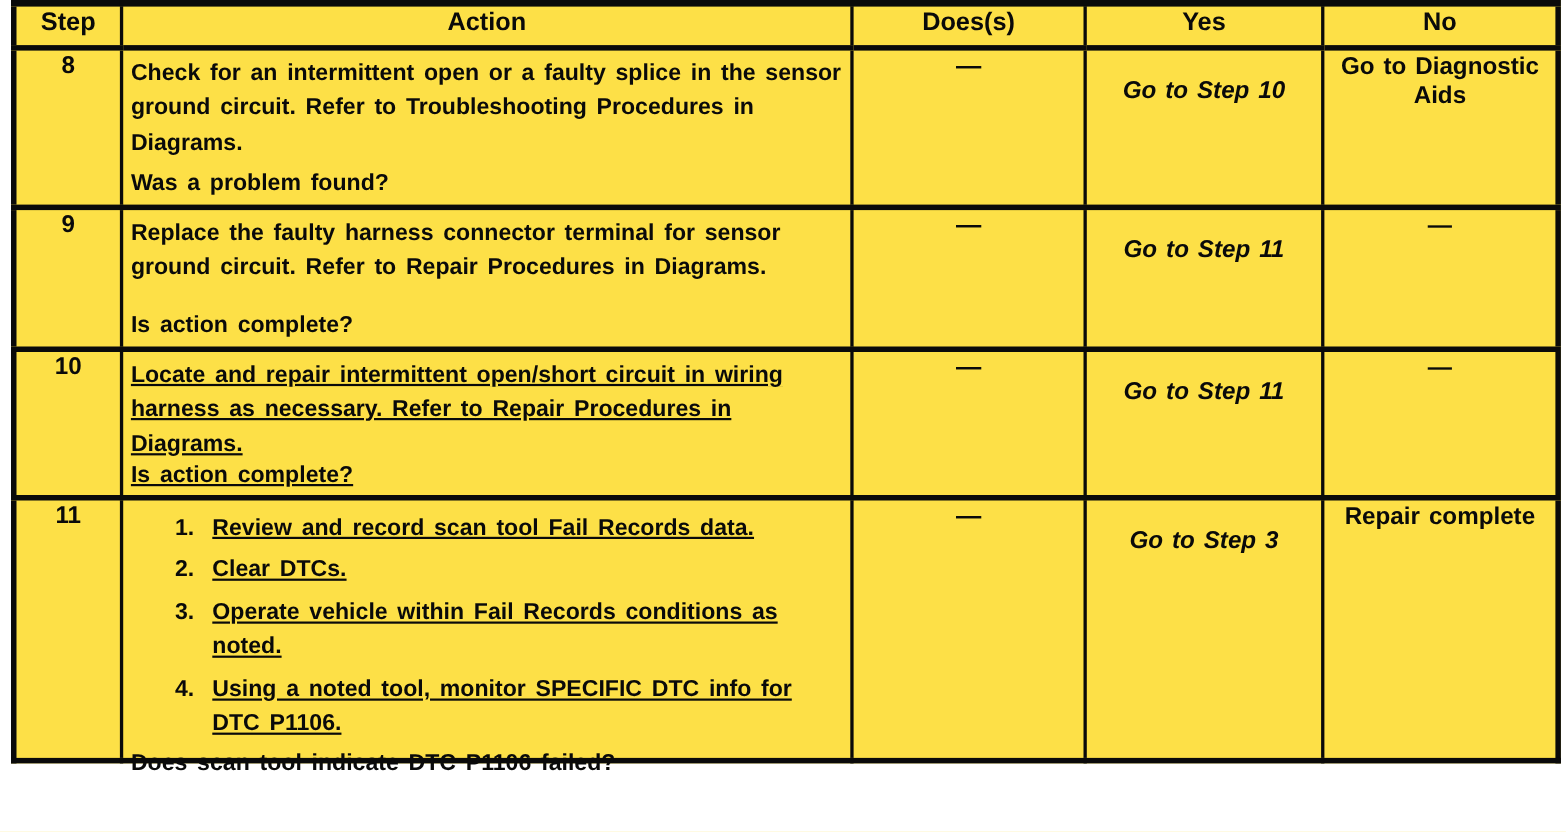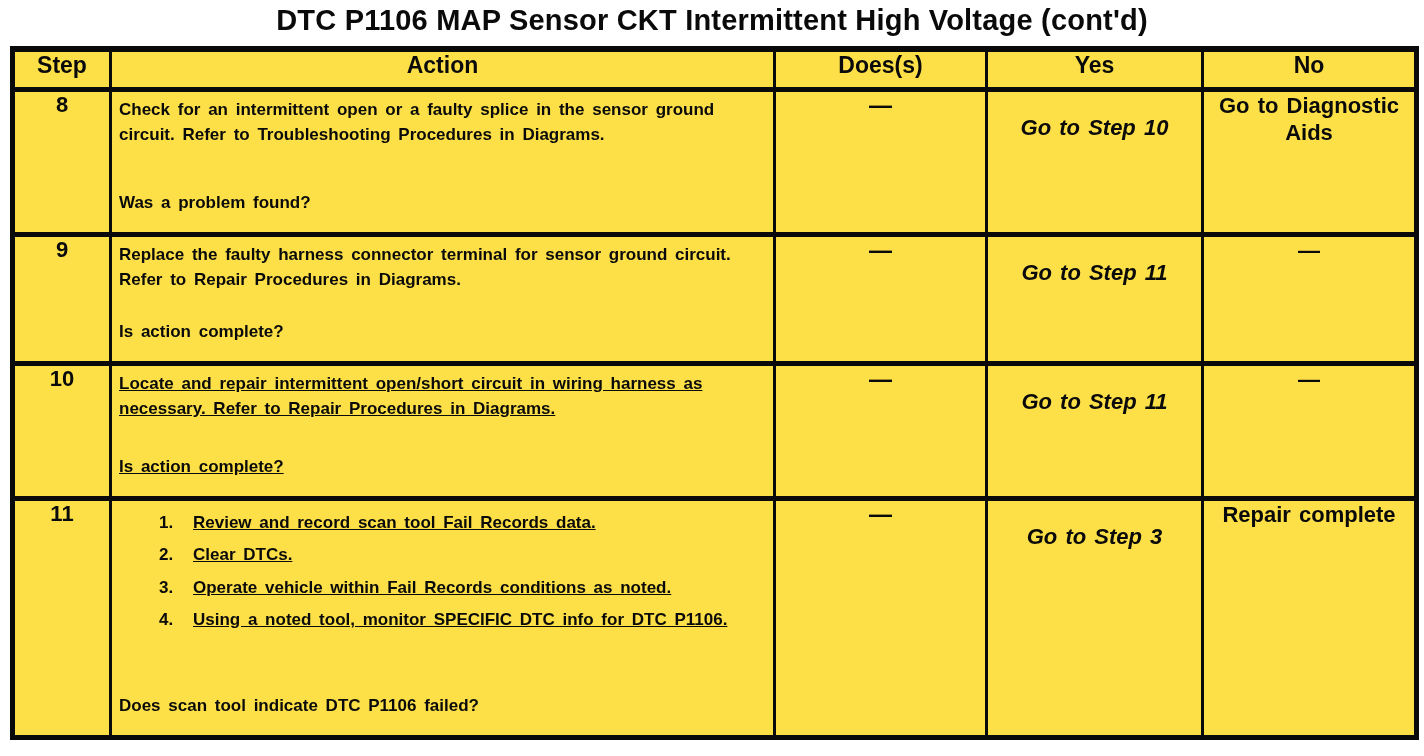--- a/index.html
+++ b/index.html
@@ -71,22 +71,22 @@
     font-weight: bold;
   }
   .result-text { display: block; padding: 0 12px 7px 12px; line-height: 1.25; word-spacing: 2px; }
   .italic { font-style: italic; margin-top: 22px; }
 
   td.action-cell { vertical-align: top; }
   .act {
     display: flex;
     flex-direction: column;
     justify-content: space-between;
-    padding: 5px 8px 16px 7px;
-    font-size: 17px;
+    padding: 5px 8px 4px 7px;
+    font-size: 21px;
     font-weight: bold;
     line-height: 1.5;
     word-spacing: 3px;
   }
   .r0 .act { height: 140px; }
   .r1 .act { height: 124px; }
   .r2 .act { height: 130px; text-decoration: underline; }
   .r3 .act { height: 234px; }
 
   .question { line-height: 1.2; padding-bottom: 2px; }
@@ -94,21 +94,20 @@
   .steps-list { padding-top: 4px; }
   .list-item { display: flex; margin-bottom: 7px; line-height: 1.5; }
   .li-num { width: 38px; flex-shrink: 0; text-align: left; padding-left: 4px; margin-left: 36px; }
   .li-text { flex: 1; padding-right: 4px; text-decoration: underline; }
 </style>
 </head>
 <body>
 
 <div class="page">
 
-  <div class="doc-title">DTC P1106 MAP Sensor CKT Intermittent High Voltage (cont'd)</div>
 
   <table class="diag">
     <colgroup>
       <col class="c-step">
         <col class="c-action">
         <col class="c-value">
         <col class="c-yes">
         <col class="c-no">
     </colgroup>
     <thead>

